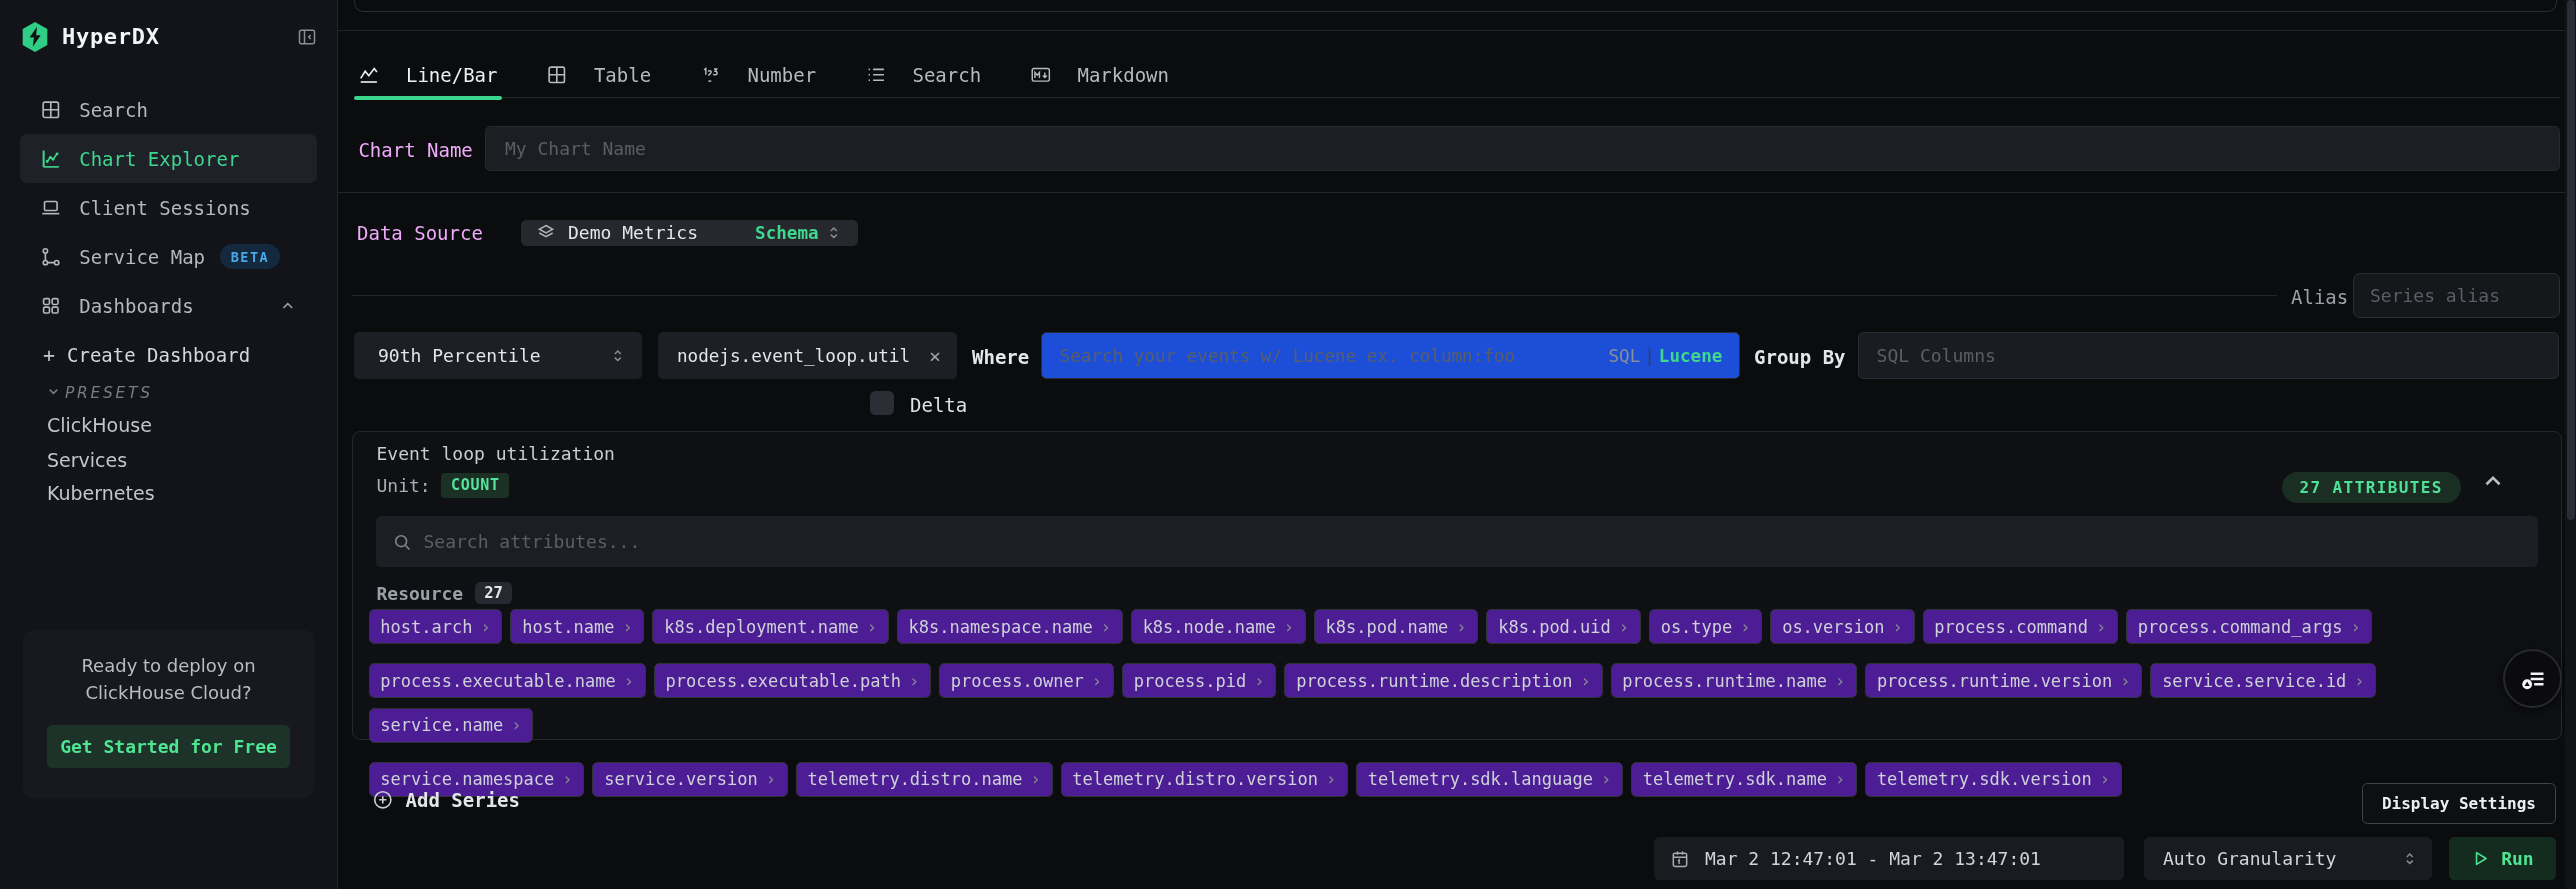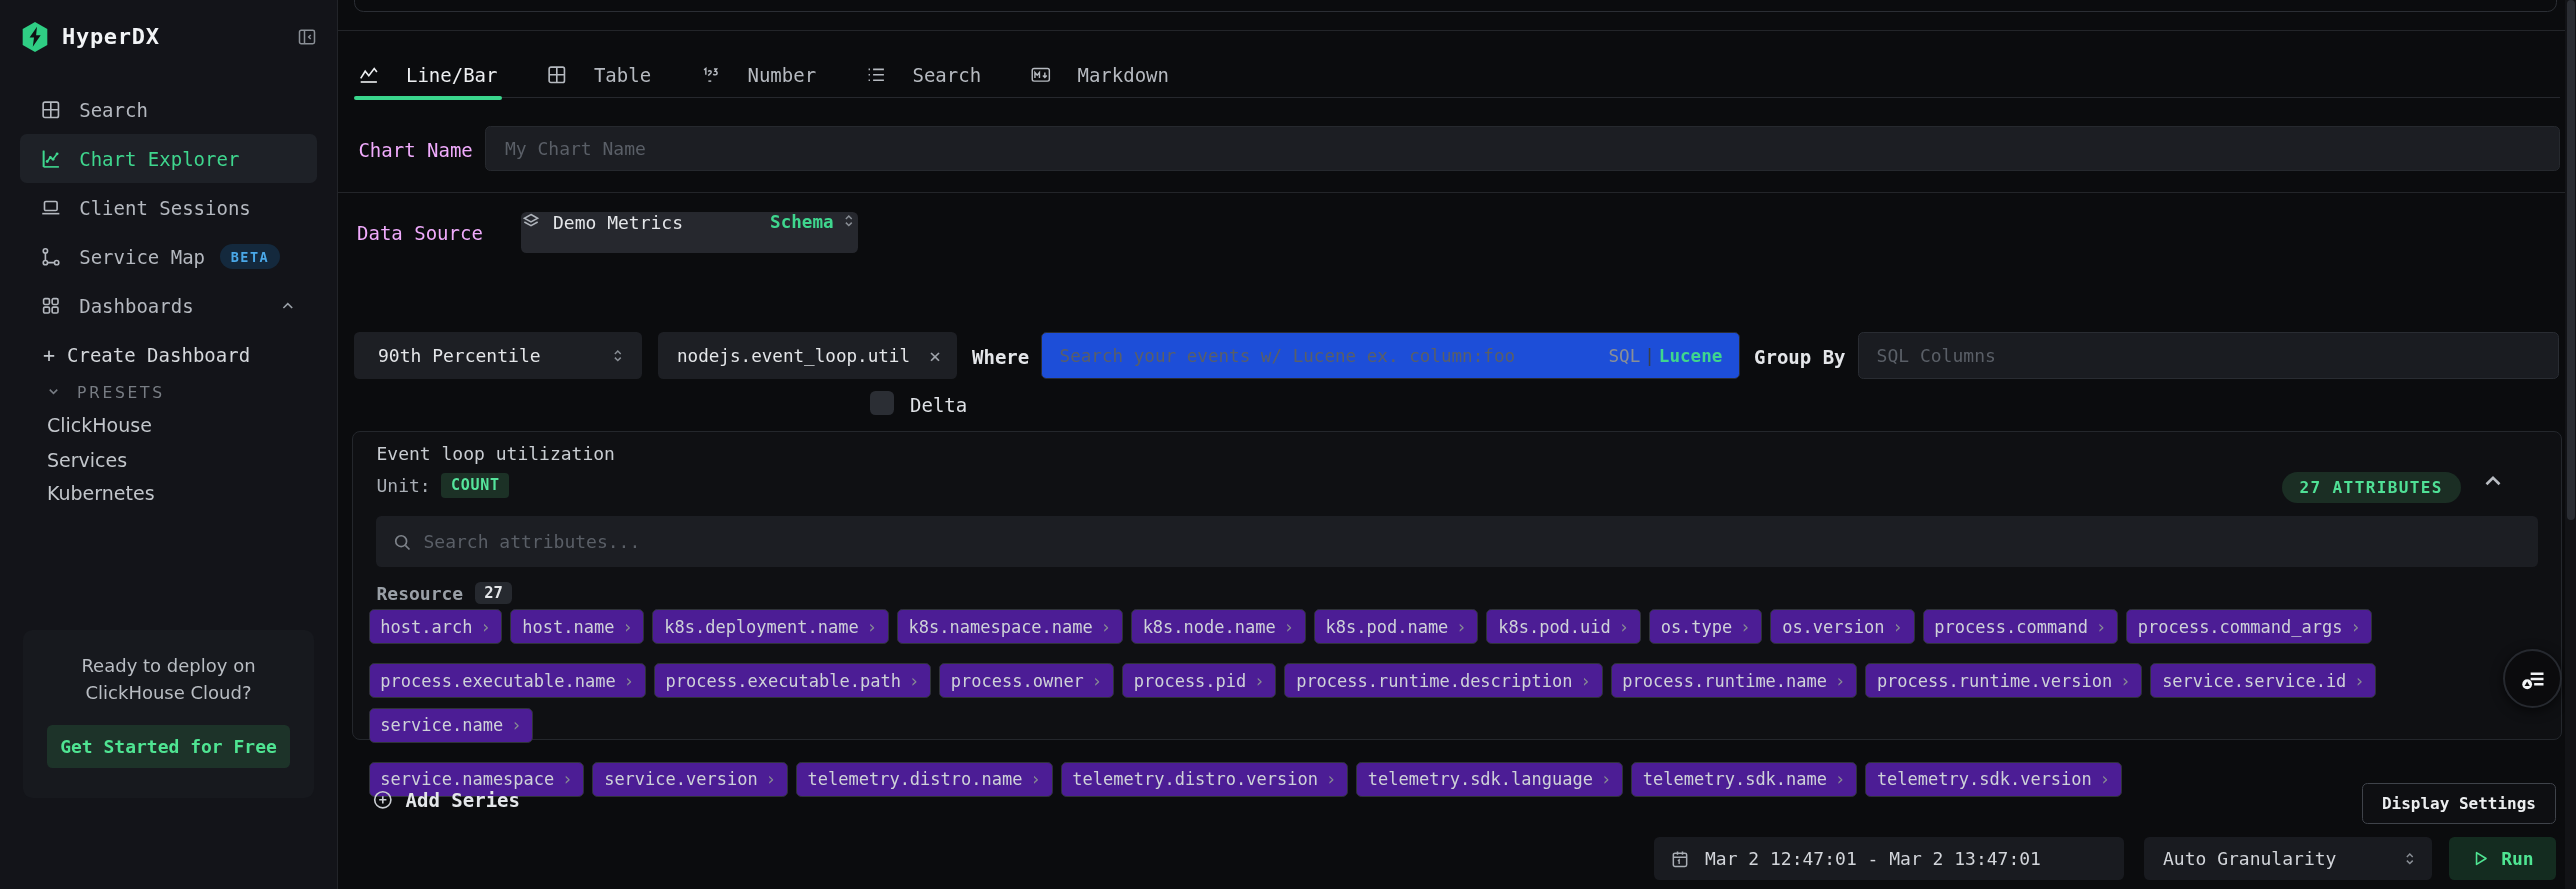--- a/index.html
+++ b/index.html
@@ -26,21 +26,21 @@
   .nav-item { height:49px; display:flex; align-items:center; padding:0 20px; border-radius:6.8px; color:#b4b8bf; font-size:19px; cursor:pointer; }
   .nav-item .nicon { width:21.6px; height:21.6px; margin-right:17.6px; flex:0 0 auto; display:flex; }
   .nav-item .nicon svg { width:21.6px; height:21.6px; }
   .nav-item.active { background:#1e2127; color:#3fd68e; }
   .nav-badge { margin-left:15px; background:#14293d; color:#4aa8e8; font-size:13.5px; font-weight:bold; letter-spacing:1.4px; padding:4.7px 10.8px; border-radius:675px; }
   .nav-trailing { margin-left:auto; width:17.6px; height:17.6px; color:#9aa0a7; }
   .nav-trailing svg { width:17.6px; height:17.6px; }
 
   .create-dash { position:absolute; top:343px; left:43px; display:flex; align-items:center; gap:12px; font-size:19px; color:#d4d7db; cursor:pointer; }
   .create-dash .plus { font-size:20px; color:#c3c7cc; }
-  .presets-header { position:absolute; top:384px; left:46px; display:flex; align-items:flex-start; gap:16px; color:#787d84; cursor:pointer; }
+  .presets-header { position:absolute; top:384px; left:46px; display:flex; align-items:flex-start; gap:4px; color:#787d84; cursor:pointer;font-style:italic; }
   .presets-header .chev { width:15px; height:15px; }
   .presets-header .ptxt { font-size:15.5px; letter-spacing:2.7px; font-family:"DejaVu Sans","Liberation Sans",sans-serif; }
   .preset-item { position:absolute; left:47px; font-size:19px; color:#c2c6cb; cursor:pointer; font-family:"DejaVu Sans","Liberation Sans",sans-serif; }
 
   .promo-card { position:absolute; left:23px; right:23px; top:630px; height:168px; background:#17191e; border-radius:9.5px; padding:21.6px 24px; }
   .promo-text { font-size:18px; line-height:1.55; color:#b9bdc3; text-align:center; font-family:"DejaVu Sans","Liberation Sans",sans-serif; }
   .promo-btn { margin-top:17.6px; height:43px; background:#1d3329; border-radius:5.4px; display:flex; align-items:center; justify-content:center; font-size:18px; font-weight:bold; color:#4fe492; cursor:pointer; }
 
   
   .main { position:absolute; left:338px; top:0; width:2238px; height:889px; background:#0b0c0e; }
@@ -59,21 +59,21 @@
 
   .row-label { font-size:19px; color:#f0abfc; }
 
   .chart-name-row { position:absolute; top:126px; left:19px; right:16px; height:45px; }
   .chart-name-row .row-label { position:absolute; left:1.4px; top:13px; }
   .chart-name-input { position:absolute; left:128px; right:0; top:0; height:45px; background:#1c1e23; border:0.7px solid #26292e; border-radius:5.4px; color:#e8eaed; font:inherit; font-size:18px; padding:0 19px; outline:none; }
   input::placeholder { color:#5a5f67; opacity:1; }
 
   .data-source-row { position:absolute; top:212px; left:19px; height:41px; display:flex; align-items:center; }
   .data-source-row .row-label { width:164px; }
-  .ds-select { width:337px; height:41px; background:#26282e; border-radius:5.4px; display:flex; padding:0 0; cursor:pointer; }
+  .ds-select { width:337px; height:26px; background:#26282e; border-radius:5.4px; display:flex; align-items:center; padding:0 15px; cursor:pointer; }
   .ds-select .dicon { width:20px; height:20px; color:#aeb3ba; display:flex; }
   .ds-select .dicon svg { width:20px; height:20px; }
   .ds-value { font-size:18px; color:#e4e6e9; margin-left:12px; }
   .ds-schema { margin-left:auto; font-size:17.6px; font-weight:bold; color:#3fd68e; }
   .updown { width:17.6px; height:17.6px; color:#8a8f96; margin-left:6.8px; flex:0 0 auto; }
   .updown svg { width:17.6px; height:17.6px; }
 
   .alias-row { position:absolute; top:273px; left:0; right:0; height:45px; }
   .alias-line { position:absolute; left:13.5px; width:1925px; top:22px; height:1.4px; background:#232529; }
   .alias-label { position:absolute; left:1953px; top:13px; font-size:19px; color:#9aa0a7; }
@@ -320,20 +320,25 @@
       <span class="ds-schema">Schema</span>
       <span class="updown">
         <svg viewBox="0 0 24 24" fill="none" stroke="currentColor" stroke-width="2">
             <path d="M8 9.5 12 5.5l4 4"></path>
             <path d="M8 14.5l4 4 4-4"></path>
           </svg>
       </span>
     </div>
   </div>
 
+  <div class="alias-row">
+    <div class="alias-line"></div>
+    <span class="alias-label">Alias</span>
+    <input class="alias-input" placeholder="Series alias" style="">
+  </div>
 
   <div class="series-row">
     <div class="agg-select">
       <span class="val">90th Percentile</span>
       <span class="updown">
         <svg viewBox="0 0 24 24" fill="none" stroke="currentColor" stroke-width="2">
             <path d="M8 9.5 12 5.5l4 4"></path>
             <path d="M8 14.5l4 4 4-4"></path>
           </svg>
       </span>

